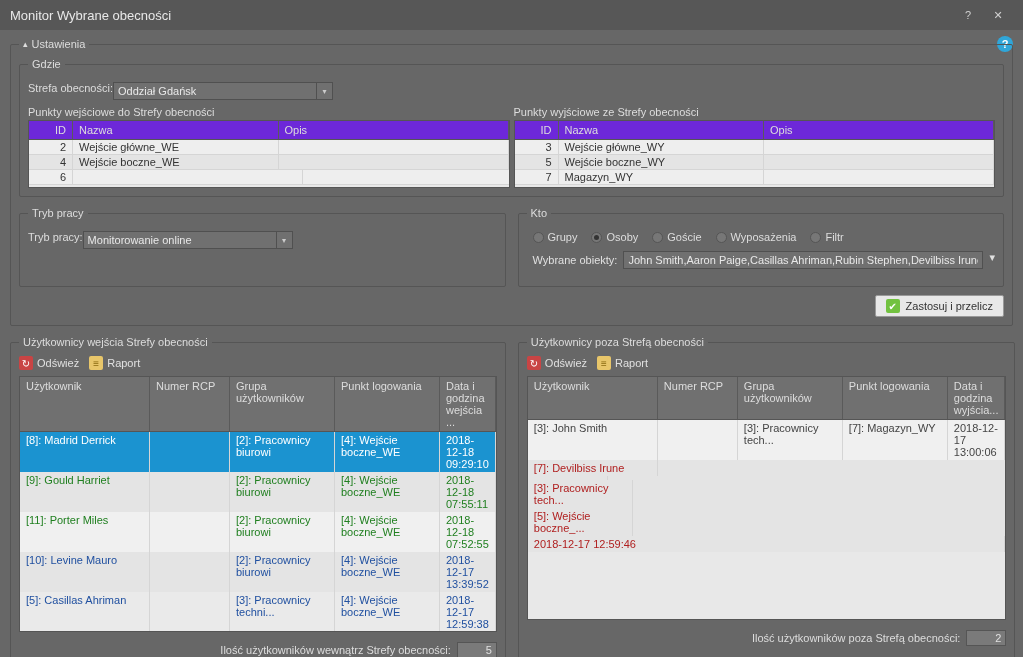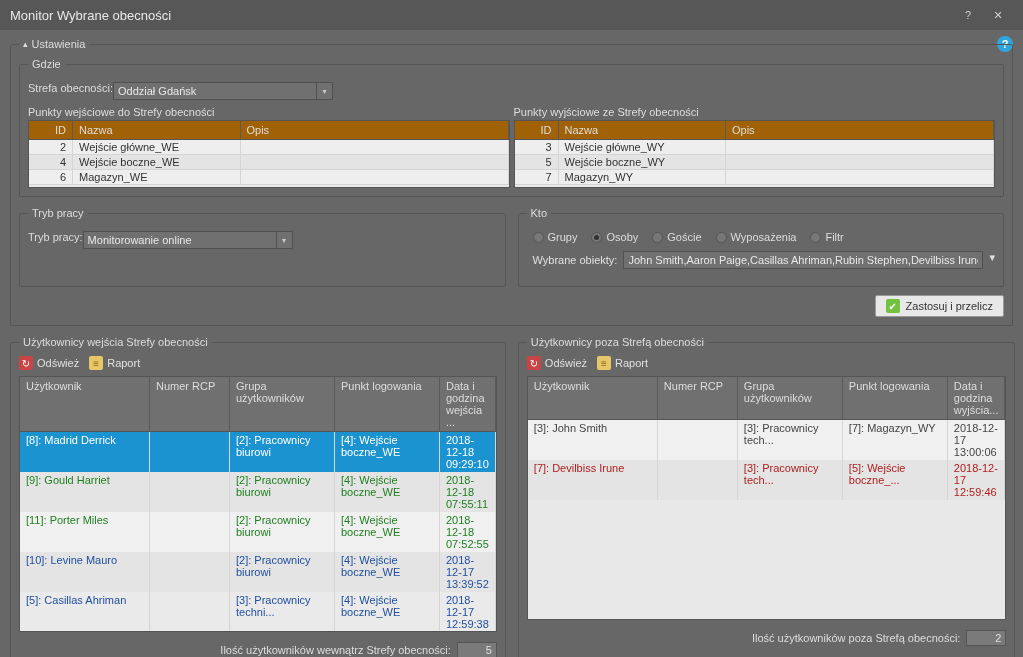--- a/index.html
+++ b/index.html
@@ -22,29 +22,29 @@
 
 select, input[type=text] { background:#707070; border:1px solid #505050; color:#e8e8e8; height:18px; font-size:11px; padding:2px 4px; }
 select { appearance:none; }
 .select-wrap { display:flex; align-items:center; }
 .select-wrap select { flex:1; }
 .select-wrap .arrow-btn{ width:16px; height:18px; background:#707070;border:1px solid #505050;border-left:none; display:flex; align-items:center; justify-content:center; font-size:8px; color:#ccc; cursor:pointer;}
 
 .points-wrap { display:flex; gap:4px; margin-top:6px;}
 .points-col { flex:1; }
 .points-title { font-size:11px; color:#ddd; margin-bottom:2px;}
-.grid-head { display:flex; background:#a16207; border:1px solid #555;}
+.grid-head { display:flex; background:#6d28d9; border:1px solid #555;}
 .grid-head .cell { border-right:1px solid #5a5a5a; padding:3px 6px; font-size:11px; color:#ddd;}
 .grid-body { border:1px solid #555; border-top:none; background:#e8e8e8; height:48px; overflow-y:scroll; position:relative;}
 .grid-body .row { display:flex; background:#eee; color:#333; font-size:11px; border-bottom:1px solid #d5d5d5;}
 .grid-body .row:nth-child(even){background:#e4e4e4;}
 .grid-body .cell { padding:1px 6px; border-right:1px solid #d5d5d5;}
 .c-id{ width:44px; text-align:right;}
 .c-name{ flex:1;}
-.c-opis{ width:268px;}
+.c-opis{ width:230px;}
 
 .middle-row { display:flex; gap:12px; margin-top:10px; }
 .middle-row fieldset { flex:1; min-height:80px;}
 
 .radio-row { display:flex; gap:14px; margin:4px 0 8px 6px; align-items:center;}
 .radio-row label { display:flex; align-items:center; gap:4px; font-size:11px; color:#ddd; cursor:pointer;}
 .radio-dot { width:11px; height:11px; border-radius:50%; background:#777; border:1px solid #555; display:inline-flex; align-items:center; justify-content:center;}
 .radio-dot.sel::after{ content:''; width:5px; height:5px; border-radius:50%; background:#333;}
 
 .objects-row { display:flex; align-items:center; gap:6px; margin-left:6px;}
@@ -65,21 +65,21 @@
 .user-grid-head .cell{ padding:3px 6px; font-size:11px; color:#ddd; border-right:1px solid #5a5a5a;}
 .uc-user{ width:130px;} .uc-rcp{ width:80px;} .uc-grp{ width:105px;} .uc-pkt{ width:105px;} .uc-date{ flex:1;}
 
 .user-grid-body{ border:1px solid #555; border-top:none; background:#e8e8e8; height:200px; overflow:auto; position:relative;}
 .user-grid-body .row{ display:flex; font-size:11px;}
 .user-grid-body .cell{ padding:2px 6px; border-right:1px solid #d5d5d5;}
 .row-sel{ background:#1b93d0; color:#fff;}
 .row-green{ color:#1f7f1f; background:#f0f0f0;}
 .row-blue{ color:#2050a0; background:#eaeaea;}
 .row-gray{ color:#444; background:#f0f0f0;}
-.row-red{ color:#b02020; background:#eaeaea;}
+.row-red{ color:#b02020; background:#eaeaea;flex-direction:column;}
 .user-grid-body .row:not(.row-sel):nth-child(even){background:#e4e4e4;}
 
 .footer-count{ display:flex; justify-content:flex-end; align-items:center; gap:6px; margin-top:10px; font-size:11px; color:#ddd;text-align:right;}
 .count-box{ background:#7a7a7a; border:1px solid #555; width:40px; padding:1px 4px; color:#e0e0e0;}
 
 ::-webkit-scrollbar{width:13px;background:#707070;}
 ::-webkit-scrollbar-thumb{background:#9a9a9a;border:1px solid #555;}
 ::-webkit-scrollbar-button{height:13px;background:#909090;border:1px solid #555;}
 </style>
 </head>
@@ -124,21 +124,20 @@
                 <div class="cell c-name">Wejście główne_WE</div>
                 <div class="cell c-opis"></div>
               </div>
               <div class="row">
                 <div class="cell c-id">4</div>
                 <div class="cell c-name">Wejście boczne_WE</div>
                 <div class="cell c-opis"></div>
               </div>
               <div class="row">
                 <div class="cell c-id">6</div>
-                <div class="cell c-name">Magazyn_WE</div>
                 <div class="cell c-opis"></div>
               </div>
             </div>
       </div>
       <div class="points-col">
         <div class="points-title">Punkty wyjściowe ze Strefy obecności</div>
         <div class="grid-head">
           <div class="cell c-id">ID</div>
           <div class="cell c-name">Nazwa</div>
           <div class="cell c-opis">Opis</div>

